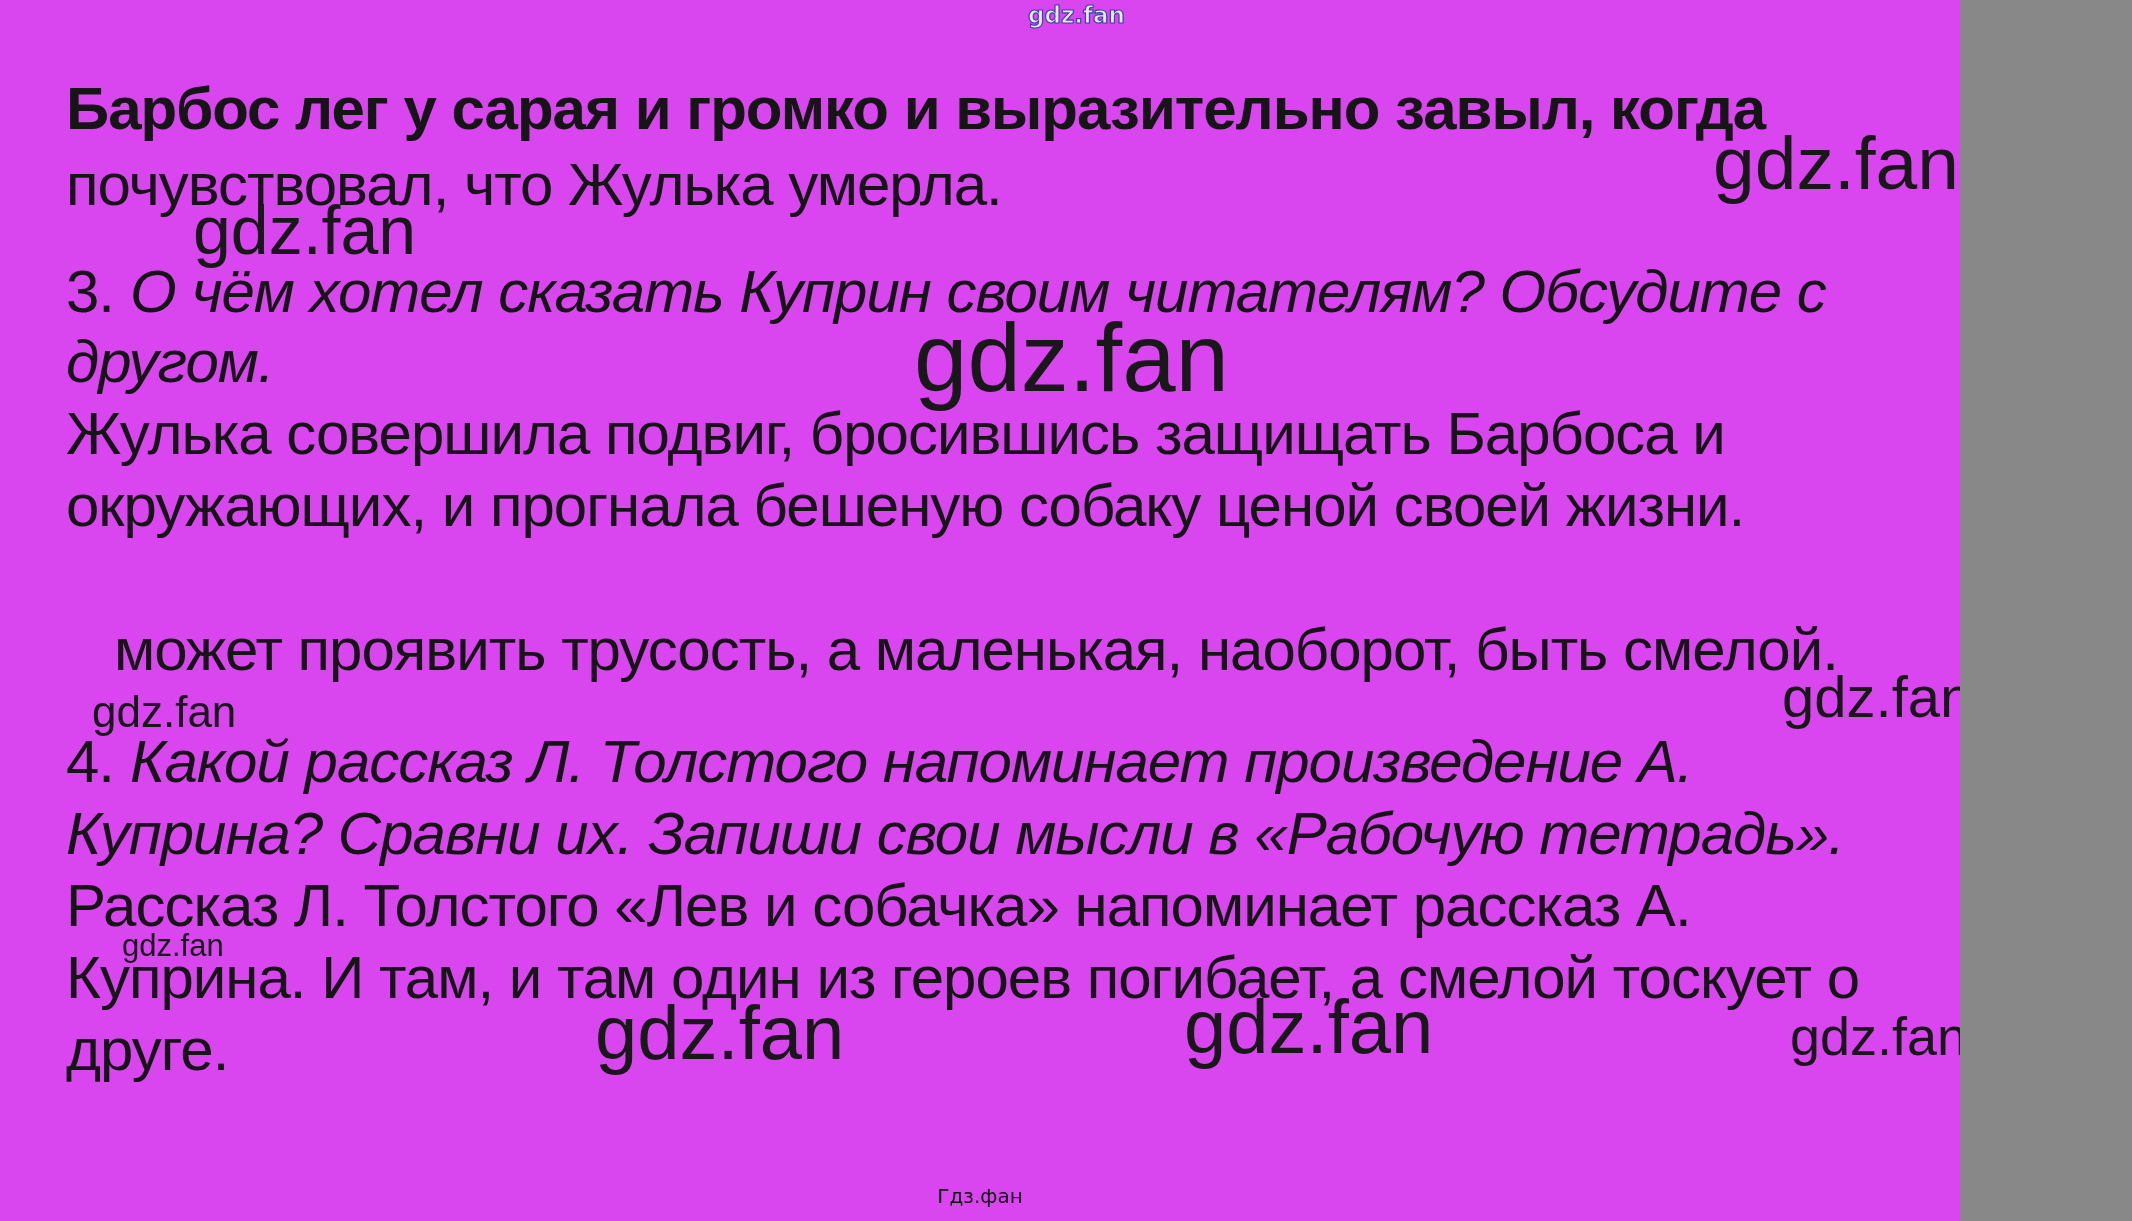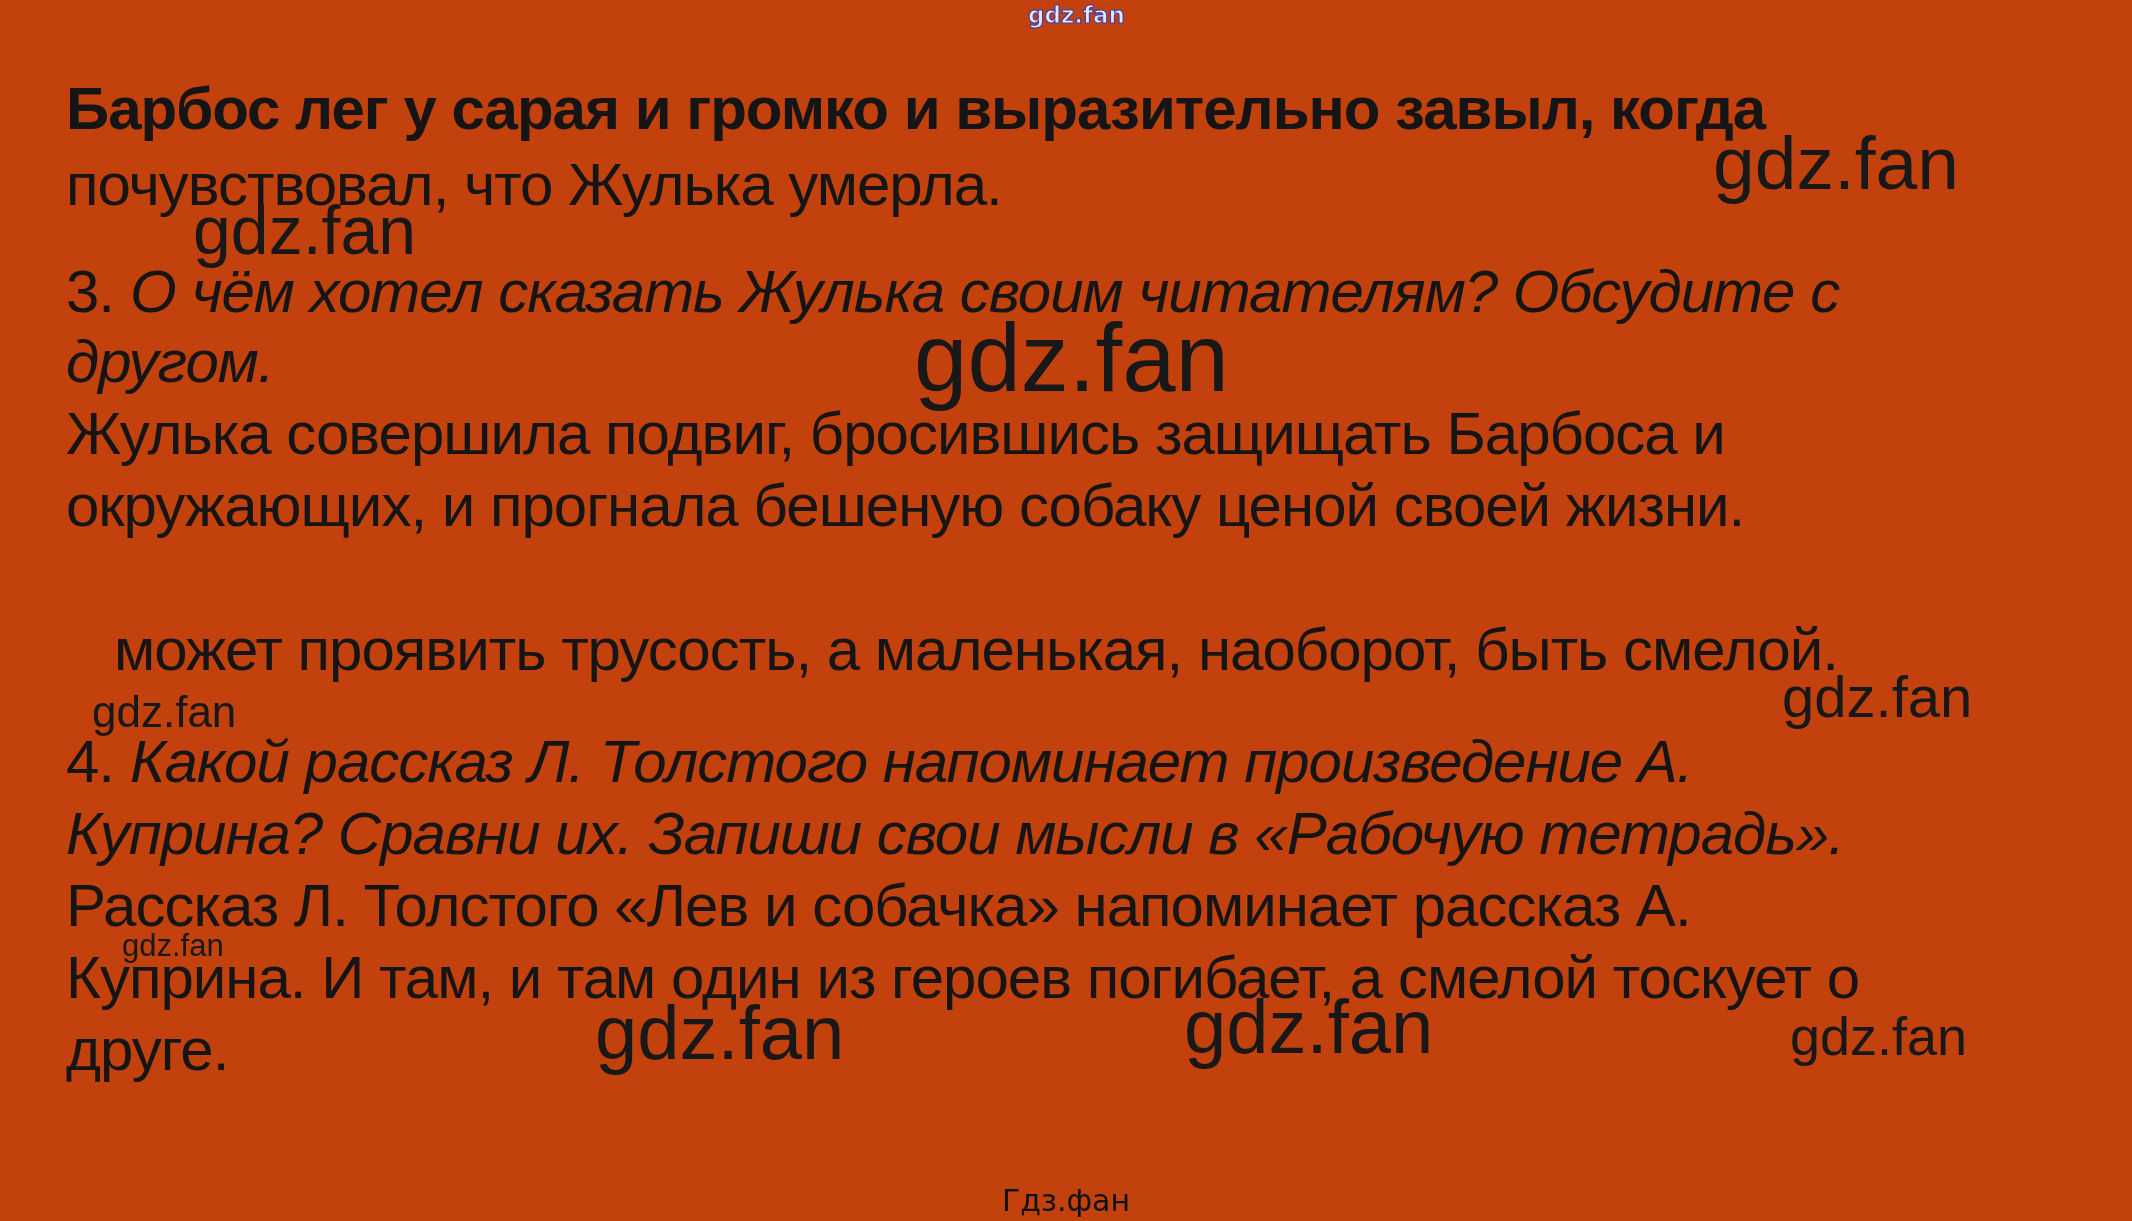--- a/index.html
+++ b/index.html
@@ -1,19 +1,19 @@
 <!DOCTYPE html>
 <html><head>
 <meta charset="utf-8">
 <style>
   html,body{margin:0;padding:0;background:#888;}
   .page{
     position:relative;
-    width:2132px;height:1221px;
-    background:#c2410c;
+    width:1960px;height:1221px;
+    background:#d946ef;
     overflow:hidden;
     font-family:"Liberation Sans",sans-serif;
   }
   .line{
     position:absolute;left:66px;
     white-space:nowrap;
     font-size:60px;line-height:1;
     letter-spacing:-1px;
     color:#151515;
   }
@@ -32,21 +32,21 @@
     font-size:23px;line-height:1;
     font-weight:600;
     color:rgba(250,250,255,0.9);
     -webkit-text-stroke:1.2px #4343a6;
     text-shadow:0 0 1px #4343a6;
   }
   .footer{
     position:absolute;left:0;right:0;top:1186px;
     text-align:center;
     font-family:"DejaVu Sans",sans-serif;
-    font-size:30px;line-height:1;
+    font-size:20px;line-height:1;
     color:#111;
   }
 </style>
 </head>
 <body>
 
 <div class="page">
 
   <div class="wm-top" style="left:1028px;top:4px;">gdz.fan</div>
 
@@ -65,21 +65,21 @@
   <div class="wm" style="left:595px;top:995px;font-size:76px;">gdz.fan</div>
 
   <div class="wm" style="left:1184px;top:989px;font-size:76px;">gdz.fan</div>
 
   <div class="wm" style="left:1790px;top:1009px;font-size:54px;">gdz.fan</div>
 
   <div class="line" style="top:79px;font-weight:bold;">Барбос лег у сарая и громко и выразительно завыл, когда</div>
   <div class="line" style="top:155px;">почувствовал, что Жулька умерла.</div>
 
   <div class="line" style="top:262px;">
-    <span class="qnum">3.</span><span class="q">О чём хотел сказать Жулька своим читателям? Обсудите с</span>
+    <span class="qnum">3.</span><span class="q">О чём хотел сказать Куприн своим читателям? Обсудите с</span>
   </div>
   <div class="line q" style="top:332px;">другом.</div>
 
   <div class="line" style="top:404px;">Жулька совершила подвиг, бросившись защищать Барбоса и</div>
   <div class="line" style="top:476px;">окружающих, и прогнала бешеную собаку ценой своей жизни.</div>
   <div class="line" style="top:620px;margin-left:48px;">может проявить трусость, а маленькая, наоборот, быть смелой.</div>
 
   <div class="line" style="top:732px;">
     <span class="qnum">4.</span><span class="q">Какой рассказ Л. Толстого напоминает произведение А.</span>
   </div>

